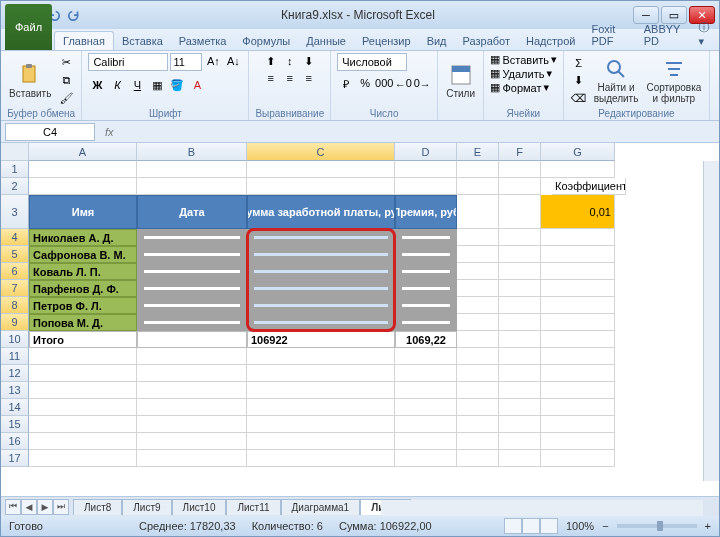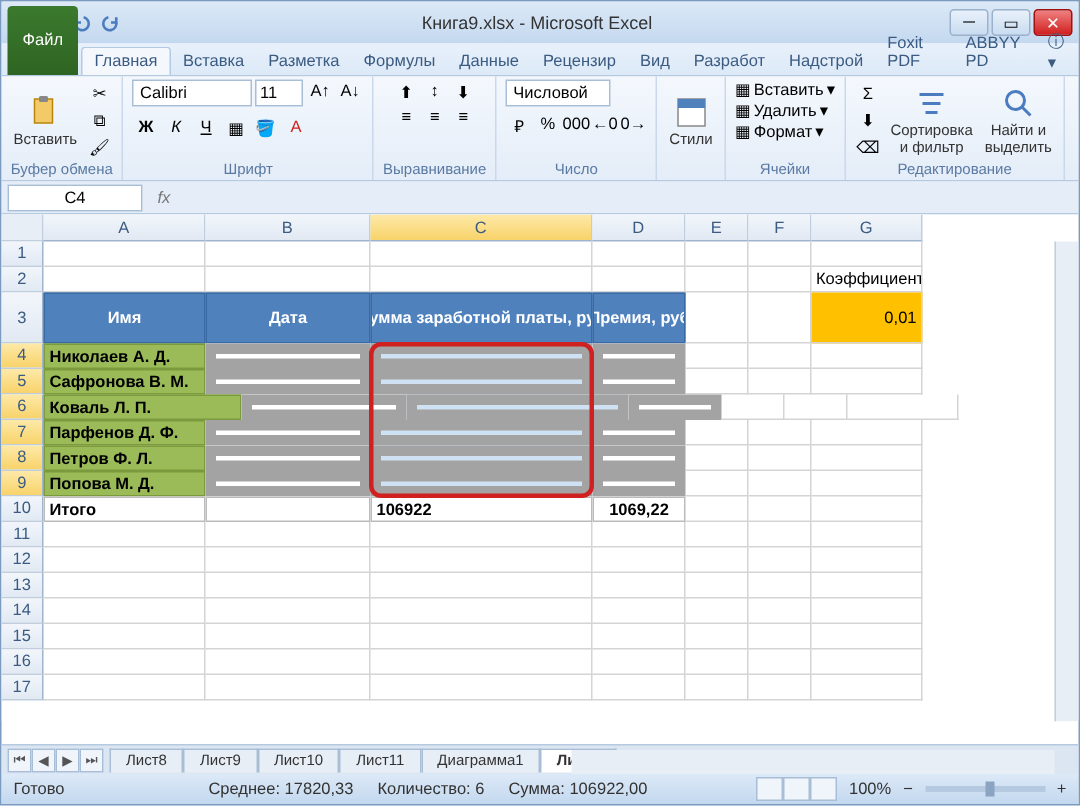--- a/index.html
+++ b/index.html
@@ -40,21 +40,21 @@
 .colh.sel { background:linear-gradient(#fde9a8,#f8d36a); }
 .row { display:flex; height:17px; }
 .rowh { width:28px; background:linear-gradient(#f2f6fb,#e1e9f3); border-right:1px solid #9fb4cd; border-bottom:1px solid #c0cddc; text-align:center; color:#3b5b82; line-height:17px; }
 .rowh.sel { background:linear-gradient(#fde9a8,#f8d36a); }
 .cell { border-right:1px solid #d4d4d4; border-bottom:1px solid #d4d4d4; padding:0 3px; line-height:17px; overflow:hidden; white-space:nowrap; }
 .hdr-cell { background:#4f81bd; color:#fff; font-weight:bold; text-align:center; border:1px solid #3a6aa3; line-height:1.1; display:flex; align-items:center; justify-content:center; }
 .name-cell { background:#9bbb59; border:1px solid #7a9a3d; font-weight:bold; }
 .data-cell { background:#fff; border:7px solid #a3a3a3; text-align:center; }
 .sel-cell { background:#cfe2f3; }
 .total-cell { background:#fff; border:1px solid #bbb; font-weight:bold; }
-.coef-label { text-align:center; padding-right:0; }
+.coef-label { text-align:center; padding-right:0;margin-left:11px; }
 .coef-val { background:#ffc000; text-align:right; }
 .selection-box { position:absolute; border:3px solid #d02020; border-radius:8px; pointer-events:none; }
 .tab-strip { position:absolute; left:0; right:0; bottom:20px; height:20px; background:#dce6f2; display:flex; align-items:center; border-top:1px solid #b5c9e0; }
 .nav-btns { display:flex; gap:0; padding:0 4px; }
 .nav-btn { width:16px; height:16px; border:1px solid #a8bdd6; background:#f0f5fb; display:flex; align-items:center; justify-content:center; font-size:9px; color:#555; }
 .sheet-tab { padding:2px 10px; background:#e8eef6; border:1px solid #a8bdd6; border-bottom:none; font-size:10px; color:#333; }
 .sheet-tab.active { background:#fff; font-weight:bold; }
 .statusbar { position:absolute; left:0; right:0; bottom:0; height:20px; background:linear-gradient(#dce9f7,#c3d8ef); display:flex; align-items:center; padding:0 8px; font-size:10px; color:#333; gap:16px; }
 .status-right { margin-left:auto; display:flex; align-items:center; gap:8px; }
 .zoom-slider { width:80px; height:4px; background:#b5c9e0; position:relative; }
@@ -211,32 +211,32 @@
   </div>
   <div class="rgroup">
     <div class="rgroup-body">
       <div style="display:flex;flex-direction:column;gap:2px">
         <div class="sbtn">Σ</div>
         <div class="sbtn">⬇</div>
         <div class="sbtn">⌫</div>
       </div>
       <div class="big-btn">
         <svg viewBox="0 0 24 24">
-            <path d="M4 6h16M6 12h12M8 18h8" stroke="#4a7cbf" stroke-width="2"></path>
-          </svg>
-        <span style="white-space:pre-line;text-align:center">Сортировка
-и фильтр</span>
-      </div>
-      <div class="big-btn">
-        <svg viewBox="0 0 24 24">
             <circle cx="10" cy="10" r="6" fill="none" stroke="#4a7cbf" stroke-width="2"></circle>
             <line x1="14" y1="14" x2="20" y2="20" stroke="#4a7cbf" stroke-width="2"></line>
           </svg>
         <span style="white-space:pre-line;text-align:center">Найти и
 выделить</span>
+      </div>
+      <div class="big-btn">
+        <svg viewBox="0 0 24 24">
+            <path d="M4 6h16M6 12h12M8 18h8" stroke="#4a7cbf" stroke-width="2"></path>
+          </svg>
+        <span style="white-space:pre-line;text-align:center">Сортировка
+и фильтр</span>
       </div>
     </div>
     <div class="rgroup-label">Редактирование</div>
   </div>
 </div>
 
 <div class="namebox-row">
   <input class="namebox" value="C4" style="">
   <span class="fx">fx</span>
 </div>
@@ -300,21 +300,21 @@
         <div class="cell name-cell" style="width: 108px;">Сафронова В. М.</div>
         <div class="cell data-cell" style="width: 110px;">25.05.2016</div>
         <div class="cell data-cell sel-cell" style="width: 148px;">18546,00</div>
         <div class="cell data-cell" style="width: 62px;">185,46</div>
         <div class="cell " style="width: 42px;"></div>
         <div class="cell " style="width: 42px;"></div>
         <div class="cell " style="width: 74px;"></div>
       </div>
       <div class="row">
         <div class="rowh sel">6</div>
-        <div class="cell name-cell" style="width: 132px;">Коваль Л. П.</div>
+        <div class="cell name-cell" style="width: 108px;">Коваль Л. П.</div>
         <div class="cell data-cell" style="width: 110px;">25.05.2016</div>
         <div class="cell data-cell sel-cell" style="width: 148px;">10546,00</div>
         <div class="cell data-cell" style="width: 62px;">105,46</div>
         <div class="cell " style="width: 42px;"></div>
         <div class="cell " style="width: 42px;"></div>
         <div class="cell " style="width: 74px;"></div>
       </div>
       <div class="row">
         <div class="rowh sel">7</div>
         <div class="cell name-cell" style="width: 108px;">Парфенов Д. Ф.</div>

